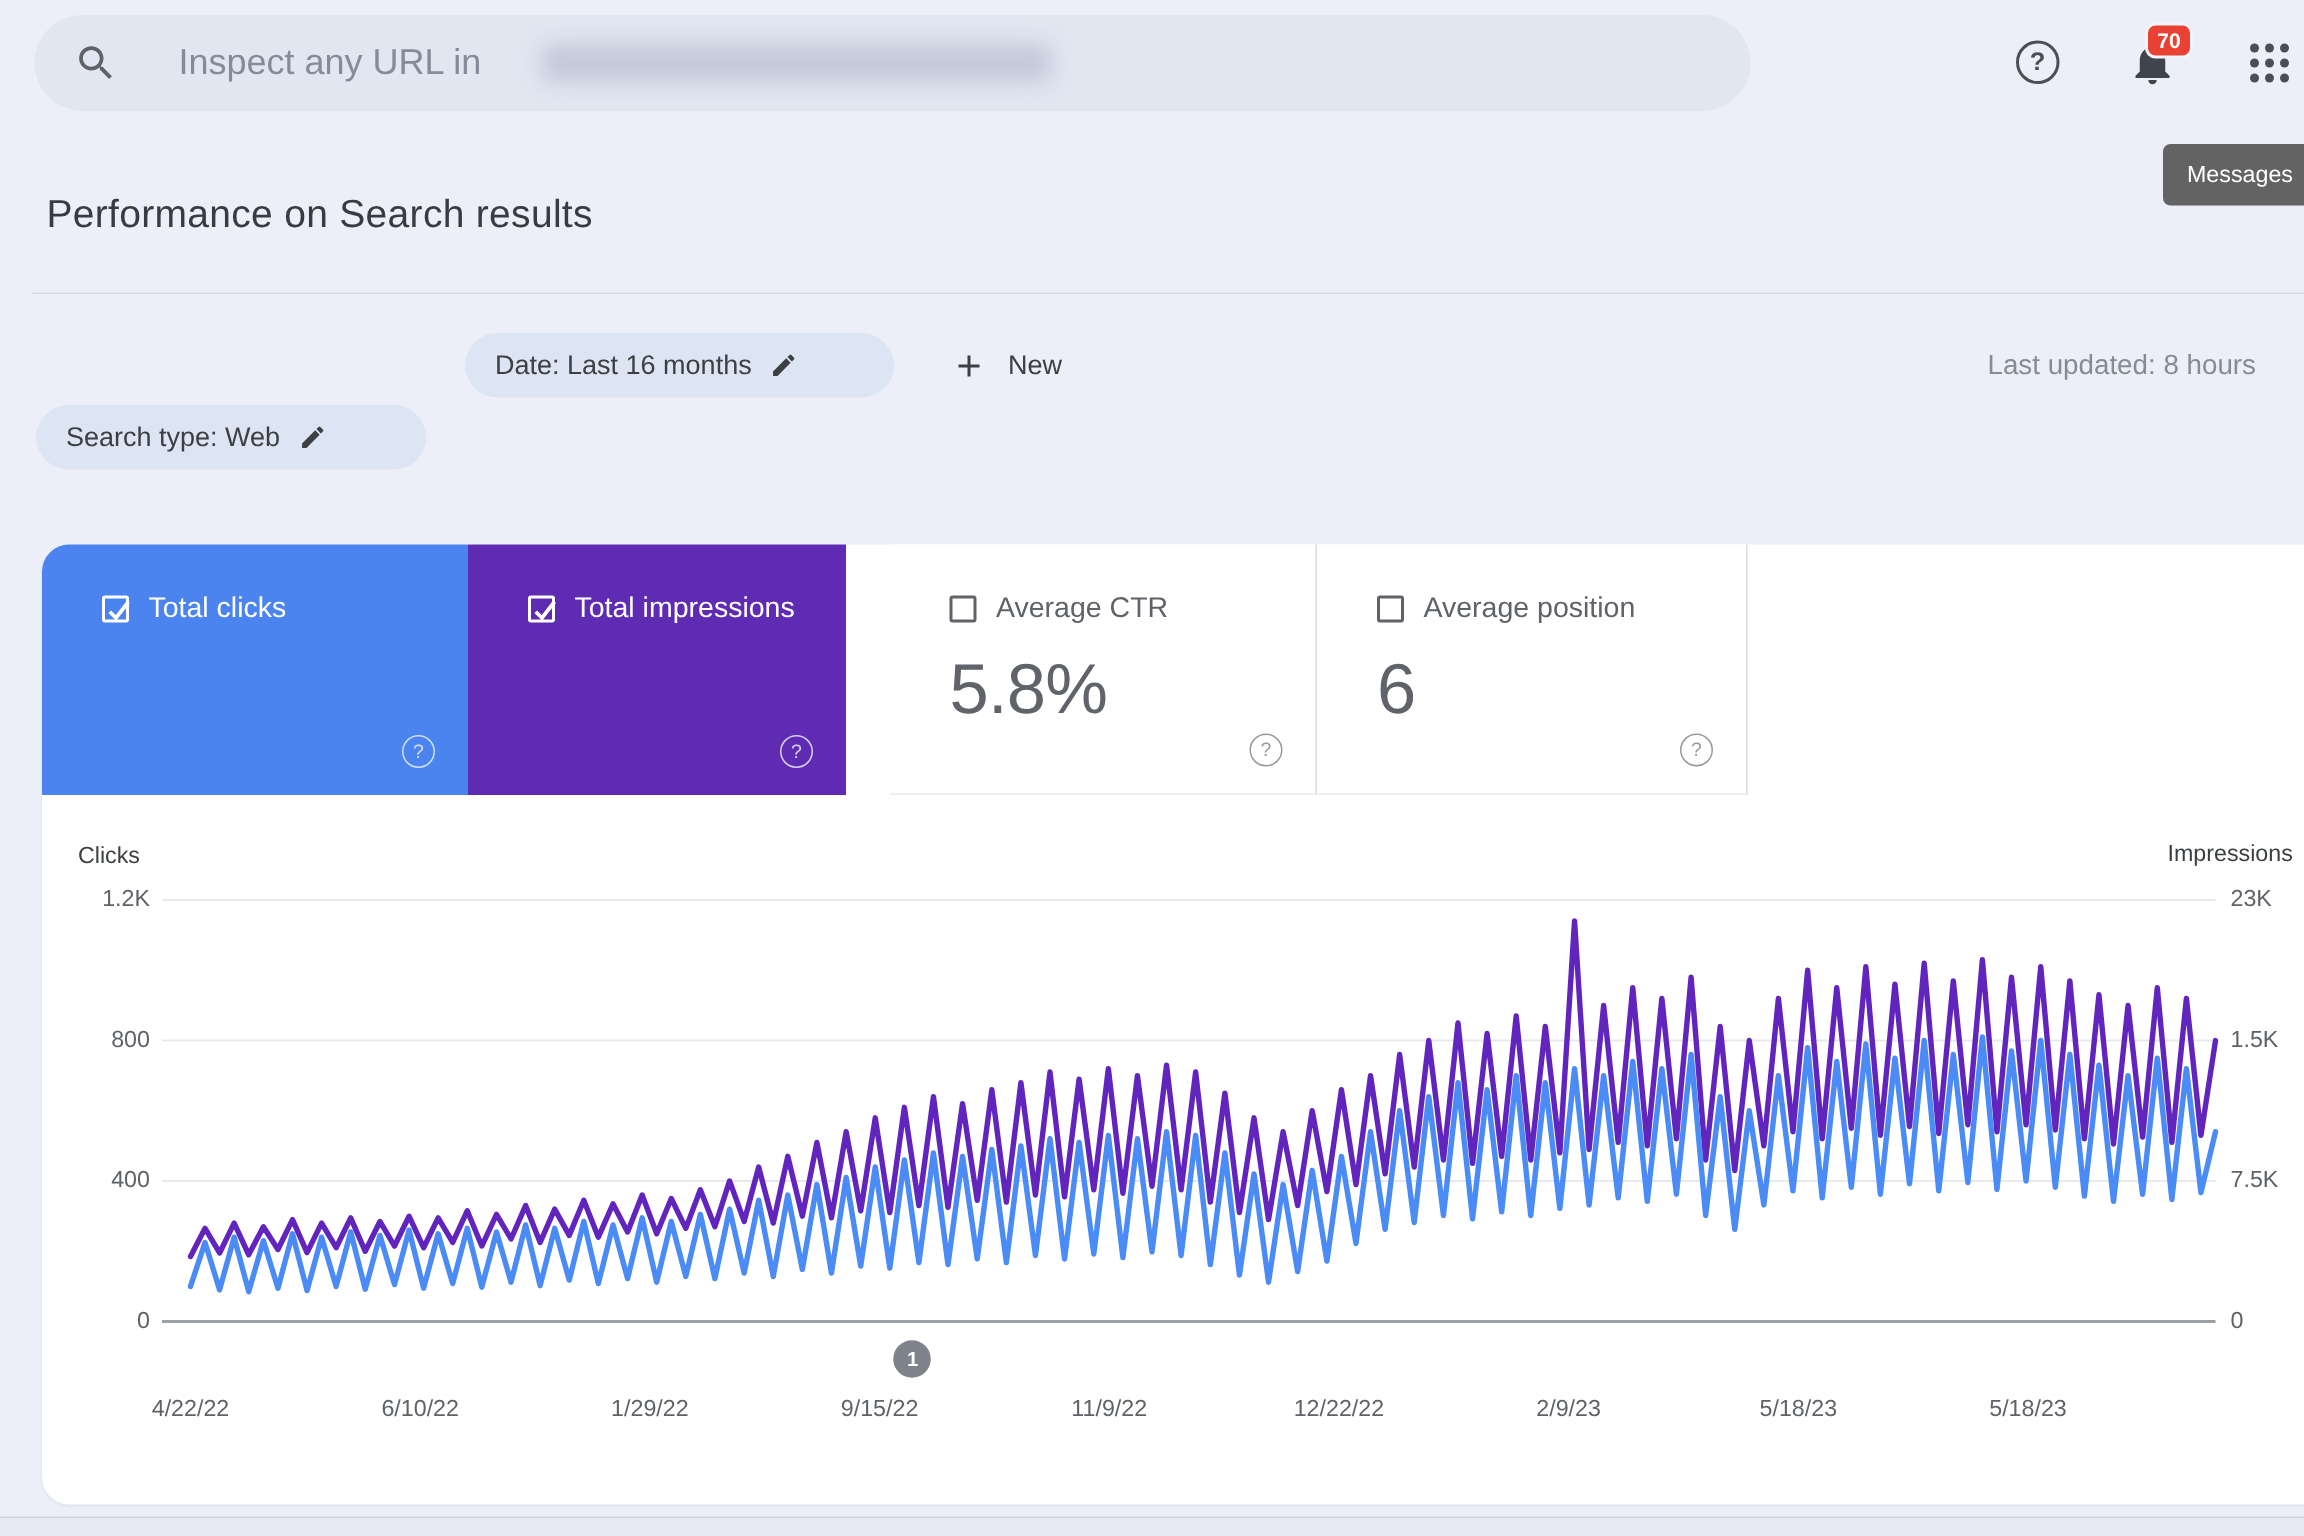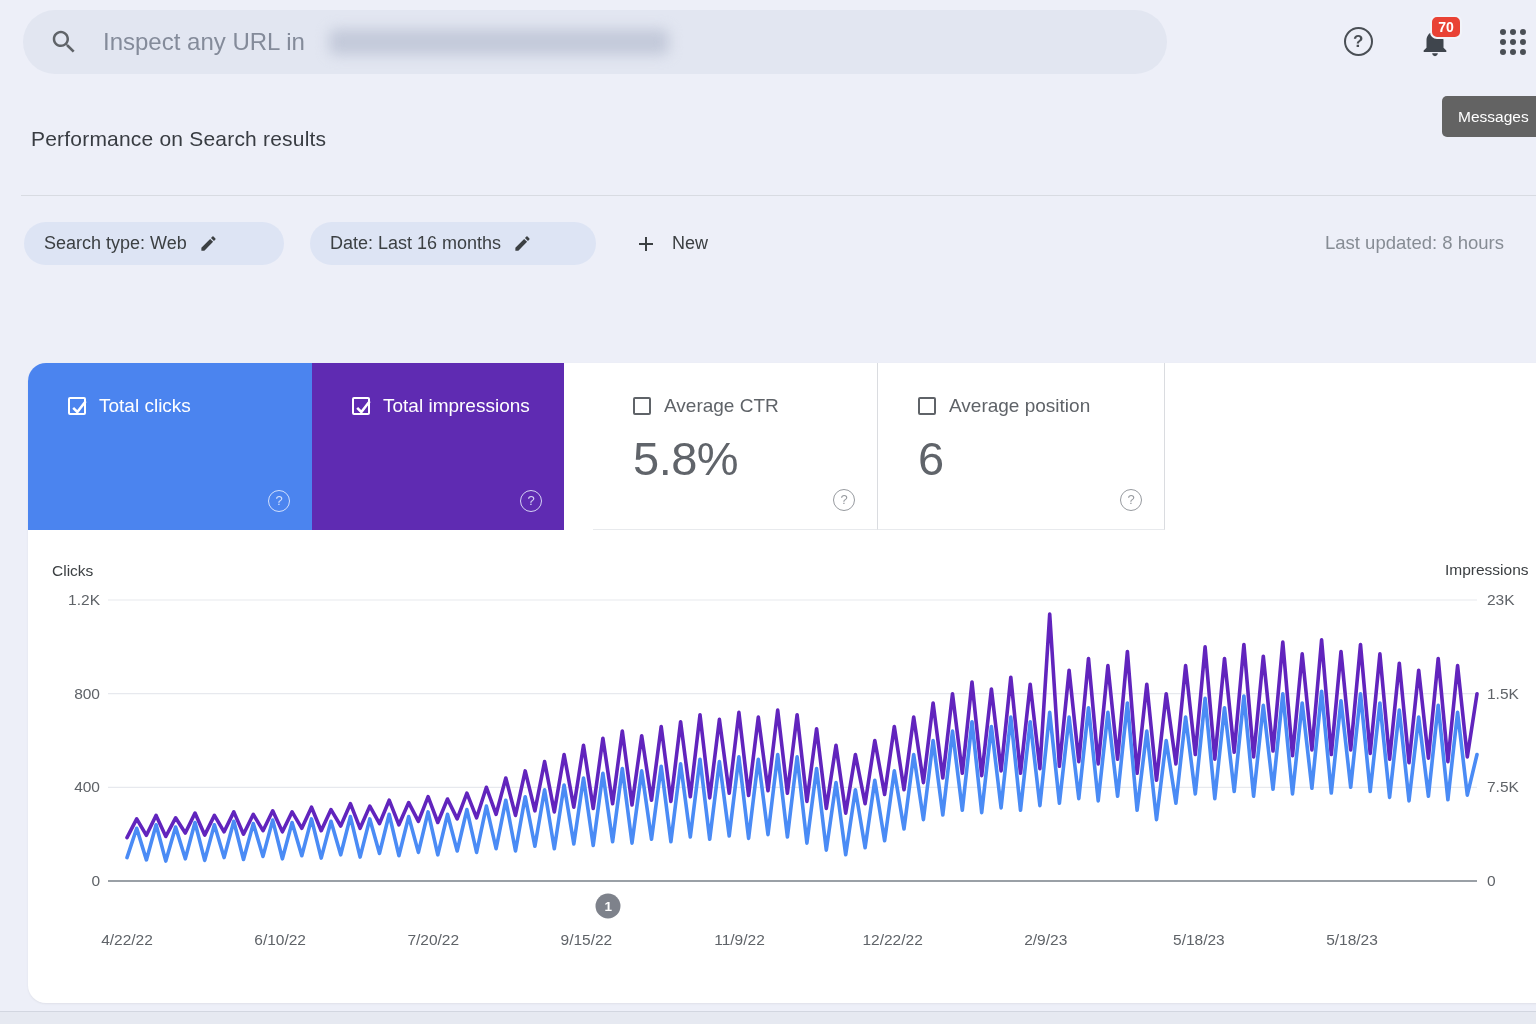--- a/index.html
+++ b/index.html
@@ -6,21 +6,21 @@
   body{
     width:1536px;height:1024px;position:relative;overflow:hidden;
     background:#edeff8;
     font-family:"Liberation Sans", sans-serif;
     color:#3c4043;
   }
   .abs{position:absolute;}
   
   .search-pill{
     left:23px;top:10px;width:1144px;height:64px;border-radius:32px;
-    background:#e2e6f1;display:flex;align-items:center;gap:24px;padding-left:26px;box-sizing:border-box;
+    background:#e2e6f1;display:flex;align-items:center;gap:40px;padding-left:26px;box-sizing:border-box;
   }
   .search-placeholder{font-size:24px;color:#848b9a;white-space:nowrap;}
   .url-blur{width:340px;height:26px;border-radius:6px;background:#b9c0d2;filter:blur(7px);opacity:.75;}
   .icon-btn{display:flex;align-items:center;justify-content:center;}
   .help-circle{
     left:1344px;top:27px;width:29px;height:29px;border-radius:50%;
     border:2.5px solid #4a4f55;box-sizing:border-box;
   }
   .help-circle::after{content:"?";font-size:17px;font-weight:bold;color:#4a4f55;
     position:absolute;left:50%;top:50%;transform:translate(-52%,-52%);}
@@ -29,29 +29,29 @@
     left:1430px;top:15px;min-width:32px;height:24px;border-radius:7px;background:#e94235;
     border:2px solid #f2f4fa;color:#fff;font-size:14px;font-weight:bold;
     display:flex;align-items:center;justify-content:center;box-sizing:border-box;
   }
   .apps-grid{left:1498px;top:28px;width:30px;height:28px;}
   .tooltip{
     left:1442px;top:96px;height:41px;padding:0 16px;border-radius:5px;background:#636363;
     color:#fff;font-size:15.5px;display:flex;align-items:center;white-space:nowrap;
   }
   
-  .page-title{left:31px;top:127px;font-size:21px;color:#383c42;letter-spacing:.2px;}
+  .page-title{left:31px;top:127px;font-size:26px;color:#383c42;letter-spacing:.2px;}
   .divider{left:21px;top:195px;width:1515px;height:1px;background:#d8dbe2;}
   
   .chip{
     top:222px;height:43px;border-radius:22px;background:#dde4f4;
     display:flex;align-items:center;gap:12px;padding:0 20px;font-size:18px;color:#3c4043;
     box-sizing:border-box;white-space:nowrap;
   }
-  .chip-search-type{left:24px;width:260px;}
+  .chip-search-type{left:24px;width:260px;margin-top:48px;}
   .chip-date{left:310px;width:286px;}
   .new-btn{left:626px;top:222px;height:43px;display:flex;align-items:center;gap:14px;
     font-size:18px;color:#3c4043;padding:0 8px;}
   .last-updated{left:1325px;top:232px;font-size:18.5px;color:#868c94;white-space:nowrap;}
   
   .panel{left:28px;top:363px;width:1540px;height:640px;background:#ffffff;border-radius:18px;
     box-shadow:0 1px 2px rgba(60,64,67,.08);}
   
   .card{top:363px;height:167px;box-sizing:border-box;padding:32px 0 0 40px;}
   .card .row{display:flex;align-items:center;gap:13px;}
@@ -212,21 +212,21 @@
     <div class="tick-label tick-left" style="left: 30px; top: 600px;">1.2K</div>
     <div class="tick-label" style="left: 1487px; top: 600px;">23K</div>
     <div class="tick-label tick-left" style="left: 30px; top: 693.667px;">800</div>
     <div class="tick-label" style="left: 1487px; top: 693.667px;">1.5K</div>
     <div class="tick-label tick-left" style="left: 30px; top: 787.333px;">400</div>
     <div class="tick-label" style="left: 1487px; top: 787.333px;">7.5K</div>
     <div class="tick-label tick-left" style="left: 30px; top: 881px;">0</div>
     <div class="tick-label" style="left: 1487px; top: 881px;">0</div>
     <div class="date-label" style="left: 127px; top: 931px;">4/22/22</div>
     <div class="date-label" style="left: 280.125px; top: 931px;">6/10/22</div>
-    <div class="date-label" style="left: 433.25px; top: 931px;">7/20/22</div>
+    <div class="date-label" style="left: 433.25px; top: 931px;">1/29/22</div>
     <div class="date-label" style="left: 586.375px; top: 931px;">9/15/22</div>
     <div class="date-label" style="left: 739.5px; top: 931px;">11/9/22</div>
     <div class="date-label" style="left: 892.625px; top: 931px;">12/22/22</div>
     <div class="date-label" style="left: 1045.75px; top: 931px;">2/9/23</div>
     <div class="date-label" style="left: 1198.88px; top: 931px;">5/18/23</div>
     <div class="date-label" style="left: 1352px; top: 931px;">5/18/23</div>
   </div>
 
 <div class="abs marker-dot" id="chart-marker" style="left: 608.375px; top: 906px;">1</div>
 

